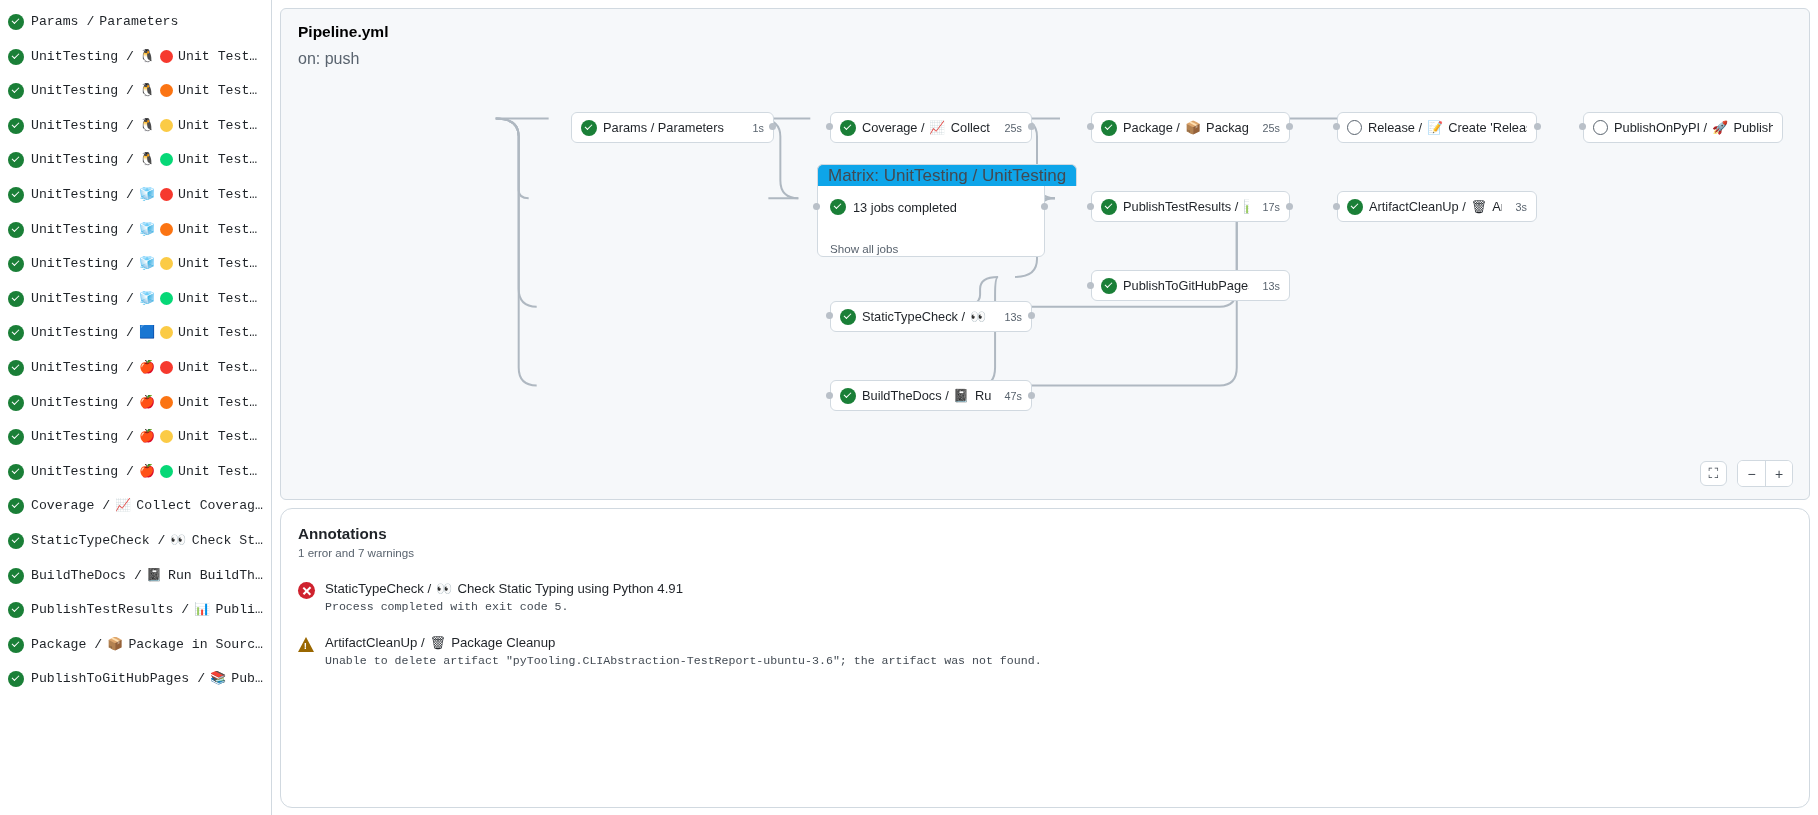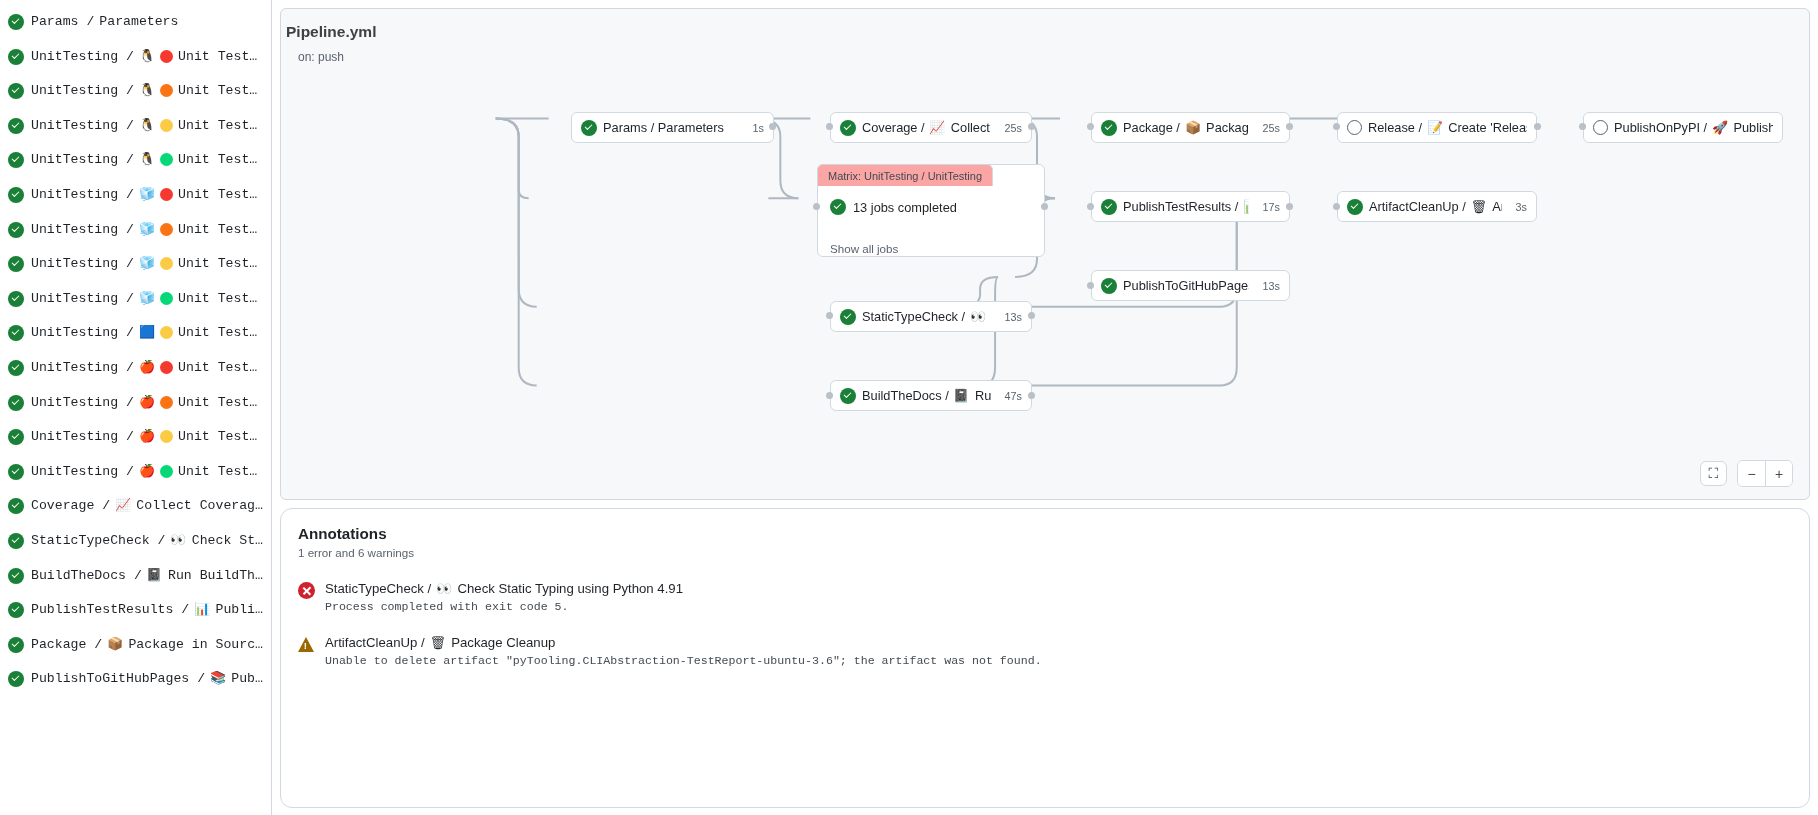--- a/index.html
+++ b/index.html
@@ -58,22 +58,22 @@
 
   .graph-card {
     margin: 8px 8px 0 8px;
     height: 492px;
     border: 1px solid #d1d9e0;
     border-radius: 6px;
     background: #f6f8fa;
     position: relative;
     overflow: hidden;
   }
-  .graph-title { position: absolute; left: 5px; top: 14px; font-size: 15.5px; font-weight: 600; color:#404040; }
-  .graph-sub { position: absolute; left: 17px; top: 41px; font-size: 12px; color: #59636e; }
+  .graph-title { position: absolute; left: 17px; top: 14px; font-size: 15.5px; font-weight: 600; color:#000000; }
+  .graph-sub { position: absolute; left: 17px; top: 41px; font-size: 16px; color: #59636e; }
 
   .node {
     position: absolute;
     height: 31px;
     background: #ffffff;
     border: 1px solid #d1d9e0;
     border-radius: 6px;
     display: flex; align-items: center;
     padding: 0 9px;
     gap: 6px;
@@ -98,24 +98,24 @@
     background: #ffffff;
     z-index: 2;
   }
   .matrix-tab {
     position: absolute;
     top: -1px; left: -1px;
     height: 22px;
     border: 1px solid #d1d9e0;
     border-bottom: none;
     border-radius: 6px 6px 0 0;
-    background: #fca5a5;
+    background: #0ea5e9;
     display: flex; align-items: center;
     padding: 0 10px;
-    font-size: 11px; color: #424a53;
+    font-size: 17px; color: #424a53;
     white-space: nowrap;
   }
   .matrix-body { position:absolute; left:0; top:22px; right:0; bottom:0; padding: 12px 12px; }
   .matrix-jobs { display:flex; align-items:center; gap:7px; font-size: 12.8px; }
   .matrix-link { margin-top: 27px; font-size: 11.6px; color: #59636e; cursor: pointer; }
 
   
   .port {
     position: absolute; width: 7px; height: 7px; border-radius: 50%;
     background: #b9c0c8; z-index: 4;
@@ -519,21 +519,21 @@
         <div class="zbtn">⛶</div>
         <div class="zgroup">
           <div class="zbtn">−</div>
           <div class="zbtn">+</div>
         </div>
       </div>
     </div>
 
     <div class="ann-card">
       <div class="ann-title">Annotations</div>
-      <div class="ann-sub">1 error and 6 warnings</div>
+      <div class="ann-sub">1 error and 7 warnings</div>
       <div id="ann-list">
           <div class="ann-item">
             <div class="ann-ico err"></div>
             <div>
               <div class="ann-head">
                 <span>StaticTypeCheck / </span>
                 <span class="emoji">👀</span>
                 <span>Check Static Typing using Python 4.91</span>
               </div>
               <div class="ann-msg">Process completed with exit code 5.</div>

